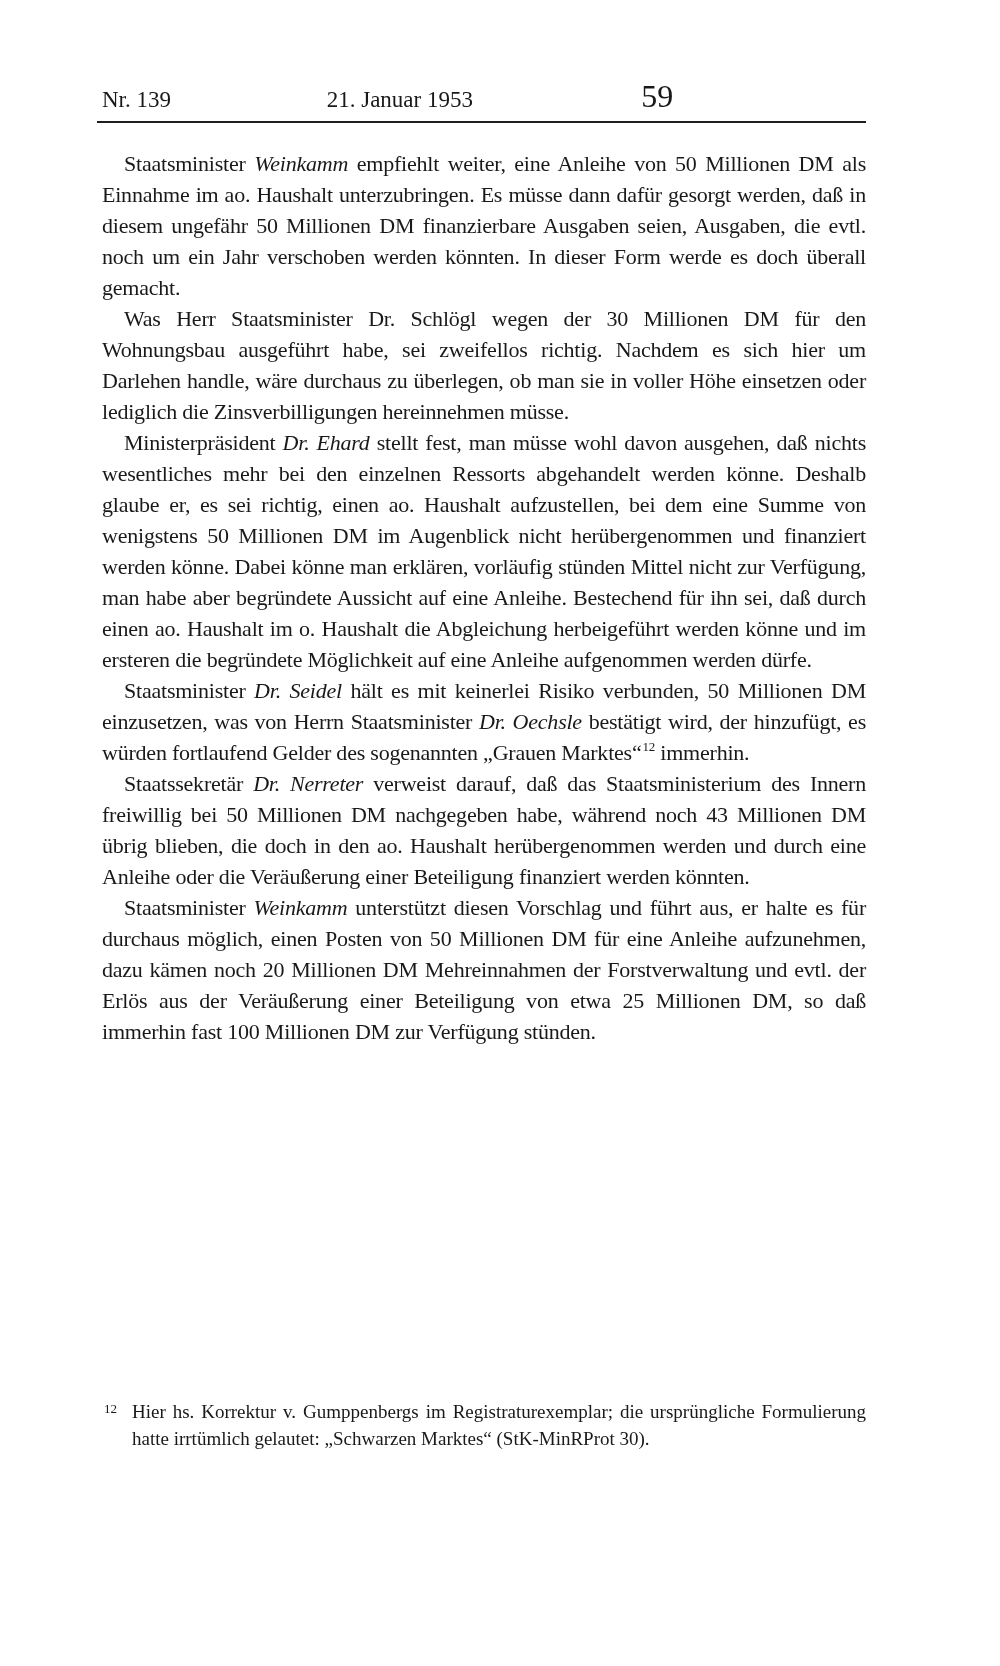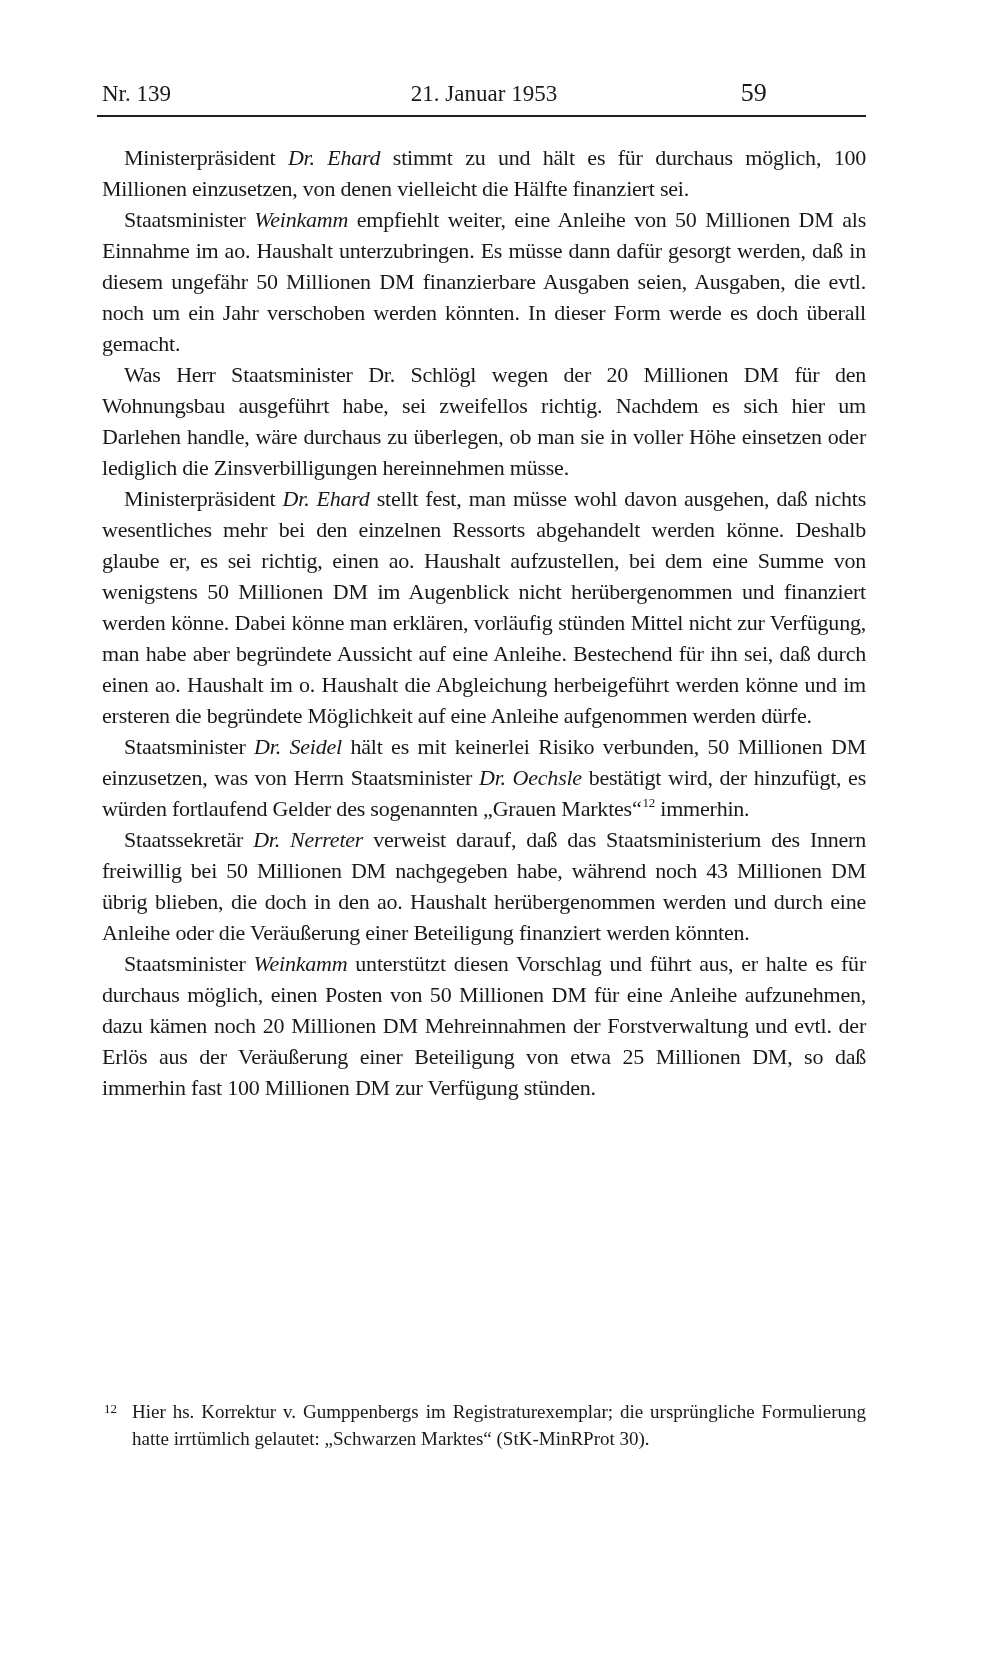--- a/index.html
+++ b/index.html
@@ -24,22 +24,22 @@
     top: 0;
   }
   .pg-header {
     display: flex;
     align-items: baseline;
     margin-top: 80px;
     line-height: 1;
     font-size: 23px;
   }
   .pg-header .h-left  { flex: 1; text-align: left; }
-  .pg-header .h-center{ flex: 1.4; text-align: center; }
-  .pg-header .h-right { flex: 1; text-align: center; font-size: 26px; }
+  .pg-header .h-center{ flex: 1.4; }
+  .pg-header .h-right { flex: 1; text-align: left; font-size: 32px; }
   .rule {
     height: 2px;
     background: #1e1e1e;
     margin-top: 9px;
     margin-left: -5px;
   }
   .body-text {
     margin-top: 25px;
     font-size: 22px;
     line-height: 31px;
@@ -89,23 +89,22 @@
 
     <div class="pg-header">
       <span class="h-left">Nr. 139</span>
       <span class="h-center">21. Januar 1953</span>
       <span class="h-right">59</span>
     </div>
 
     <div class="rule"></div>
 
     <div class="body-text">
-      <p><span>Ministerpräsident </span><em class="seg-i">Dr. Ehard</em><span> stimmt zu und hält es für durchaus möglich, 100 Millionen einzusetzen, von denen vielleicht die Hälfte finanziert sei.</span></p>
       <p><span>Staatsminister </span><em class="seg-i">Weinkamm</em><span> empfiehlt weiter, eine Anleihe von 50 Millionen DM als Einnahme im ao. Haushalt unterzubringen. Es müsse dann dafür gesorgt werden, daß in diesem ungefähr 50 Millionen DM finanzierbare Ausgaben seien, Ausgaben, die evtl. noch um ein Jahr verschoben werden könnten. In dieser Form werde es doch überall gemacht.</span></p>
-      <p><span>Was Herr Staatsminister Dr. Schlögl wegen der 20 Millionen DM für den Wohnungsbau ausgeführt habe, sei zweifellos richtig. Nachdem es sich hier um Darlehen handle, wäre durchaus zu überlegen, ob man sie in voller Höhe einsetzen oder lediglich die Zinsverbilligungen hereinnehmen müsse.</span></p>
+      <p><span>Was Herr Staatsminister Dr. Schlögl wegen der 30 Millionen DM für den Wohnungsbau ausgeführt habe, sei zweifellos richtig. Nachdem es sich hier um Darlehen handle, wäre durchaus zu überlegen, ob man sie in voller Höhe einsetzen oder lediglich die Zinsverbilligungen hereinnehmen müsse.</span></p>
       <p><span>Ministerpräsident </span><em class="seg-i">Dr. Ehard</em><span> stellt fest, man müsse wohl davon ausgehen, daß nichts wesentliches mehr bei den einzelnen Ressorts abgehandelt werden könne. Deshalb glaube er, es sei richtig, einen ao. Haushalt aufzustellen, bei dem eine Summe von wenigstens 50 Millionen DM im Augenblick nicht herübergenommen und finanziert werden könne. Dabei könne man erklären, vorläufig stünden Mittel nicht zur Verfügung, man habe aber begründete Aussicht auf eine Anleihe. Bestechend für ihn sei, daß durch einen ao. Haushalt im o. Haushalt die Abgleichung herbeigeführt werden könne und im ersteren die begründete Möglichkeit auf eine Anleihe aufgenommen werden dürfe.</span></p>
       <p><span>Staatsminister </span><em class="seg-i">Dr. Seidel</em><span> hält es mit keinerlei Risiko verbunden, 50 Millionen DM einzusetzen, was von Herrn Staatsminister </span><em class="seg-i">Dr. Oechsle</em><span> bestätigt wird, der hinzufügt, es würden fortlaufend Gelder des sogenannten „Grauen Marktes“</span><sup class="fnref">12</sup><span> immerhin.</span></p>
       <p><span>Staatssekretär </span><em class="seg-i">Dr. Nerreter</em><span> verweist darauf, daß das Staatsministerium des Innern freiwillig bei 50 Millionen DM nachgegeben habe, während noch 43 Millionen DM übrig blieben, die doch in den ao. Haushalt herübergenommen werden und durch eine Anleihe oder die Veräußerung einer Beteiligung finanziert werden könnten.</span></p>
       <p><span>Staatsminister </span><em class="seg-i">Weinkamm</em><span> unterstützt diesen Vorschlag und führt aus, er halte es für durchaus möglich, einen Posten von 50 Millionen DM für eine Anleihe aufzunehmen, dazu kämen noch 20 Millionen DM Mehreinnahmen der Forstverwaltung und evtl. der Erlös aus der Veräußerung einer Beteiligung von etwa 25 Millionen DM, so daß immerhin fast 100 Millionen DM zur Verfügung stünden.</span></p>
     </div>
 
     <div class="footnote">
       <span class="fn-marker">12</span>
       <span>Hier hs. Korrektur v. Gumppenbergs im Registraturexemplar; die ursprüngliche Formulierung hatte irrtümlich gelautet: „Schwarzen Marktes“ (StK-MinRProt 30).</span>
     </div>

